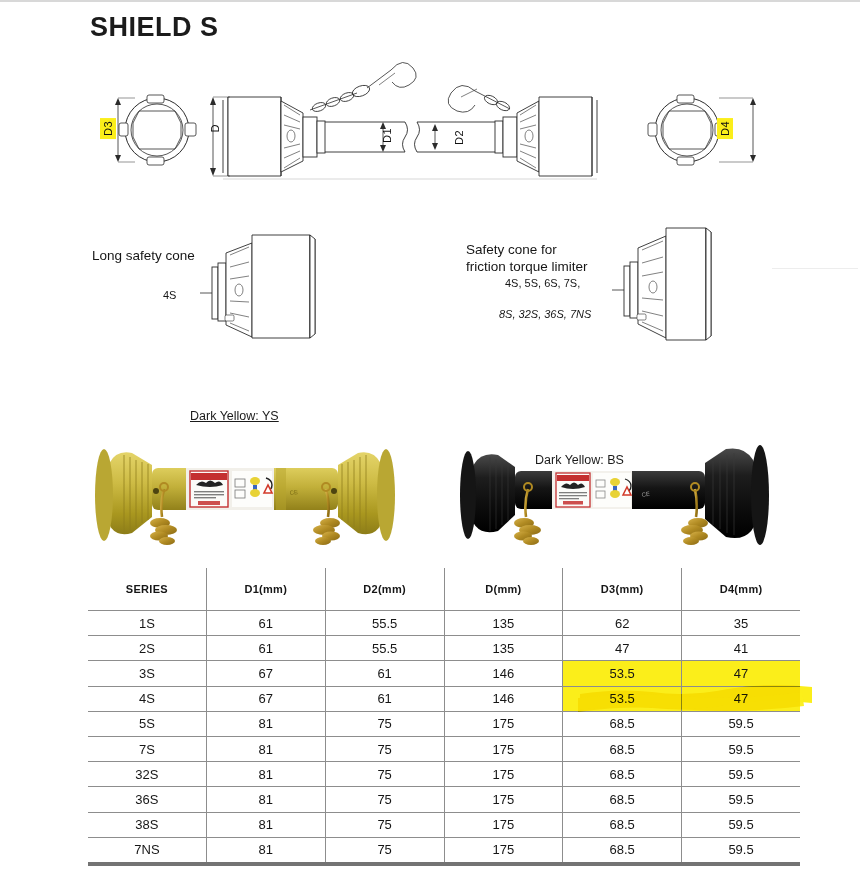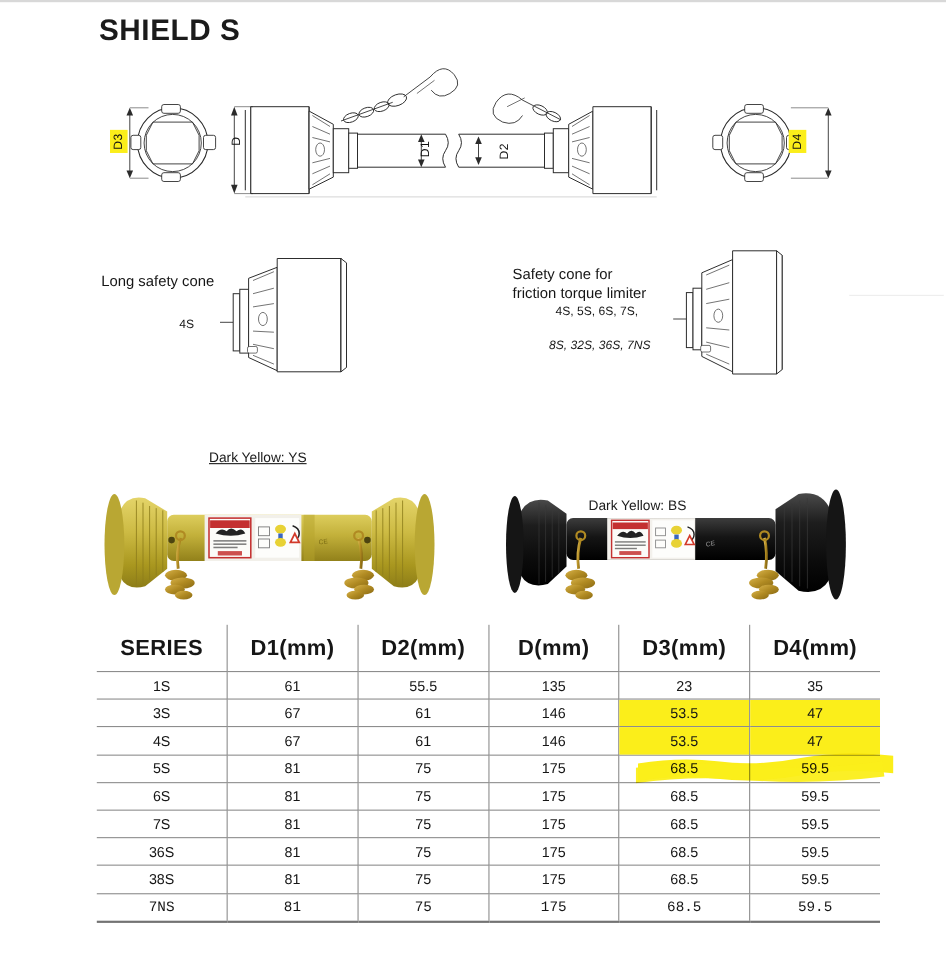--- a/index.html
+++ b/index.html
@@ -85,36 +85,36 @@
     border-top: 1px solid #8d8d8d;
     border-bottom: 1px solid #8d8d8d;
     border-left: 1px solid #8d8d8d;
     border-right: 1px solid #8d8d8d;
     text-align: center;
     font-weight: normal;
     color: #161616;
     position: relative;
   }
   #spec-table tr.headrow th {
-    font-size: 20px;
+    font-size: 11px;
     font-weight: bold;
     height: 40px;
     border-top: none;
     letter-spacing: .3px;
   }
   #spec-table tbody td {
     font-size: 13px;
     height: 24.2px;
     padding: 0;
   }
   #spec-table tr.headrow th:first-child,
   #spec-table tbody td:first-child { border-left: none; }
   #spec-table tr.headrow th:last-child,
   #spec-table tbody td:last-child { border-right: none; }
-  #spec-table tbody tr:last-child td { border-bottom: 2px solid #737373; font-family: Liberation Mono, monospace; }
+  #spec-table tbody tr:last-child td { border-bottom: 4px solid #737373; }
 
   .col-series { width: 118px; }
   .col-d      { width: 118px; }
 
   
   #hl-stroke {
     position: absolute;
     left: 578px; top: 676px;
     width: 236px; height: 44px;
     pointer-events: none;
@@ -514,22 +514,30 @@
         <th class="col-d">D3(mm)</th>
         <th class="col-d">D4(mm)</th>
       </tr>
     </thead>
     <tbody id="spec-body">
         <tr>
           <td class="col-series">1S</td>
           <td class="col-d">61</td>
           <td class="col-d">55.5</td>
           <td class="col-d">135</td>
-          <td class="col-d">23</td>
+          <td class="col-d">62</td>
           <td class="col-d">35</td>
+        </tr>
+        <tr>
+          <td class="col-series">2S</td>
+          <td class="col-d">61</td>
+          <td class="col-d">55.5</td>
+          <td class="col-d">135</td>
+          <td class="col-d">47</td>
+          <td class="col-d">41</td>
         </tr>
         <tr>
           <td class="col-series">3S</td>
           <td class="col-d">67</td>
           <td class="col-d">61</td>
           <td class="col-d">146</td>
           <td class="col-d" style="background: rgb(251, 238, 26);">53.5</td>
           <td class="col-d" style="background: rgb(251, 238, 26);">47</td>
         </tr>
         <tr>
@@ -542,36 +550,36 @@
         </tr>
         <tr>
           <td class="col-series">5S</td>
           <td class="col-d">81</td>
           <td class="col-d">75</td>
           <td class="col-d">175</td>
           <td class="col-d">68.5</td>
           <td class="col-d">59.5</td>
         </tr>
         <tr>
-          <td class="col-series">6S</td>
-          <td class="col-d">81</td>
-          <td class="col-d">75</td>
-          <td class="col-d">175</td>
-          <td class="col-d">68.5</td>
-          <td class="col-d">59.5</td>
-        </tr>
-        <tr>
           <td class="col-series">7S</td>
           <td class="col-d">81</td>
           <td class="col-d">75</td>
           <td class="col-d">175</td>
           <td class="col-d">68.5</td>
           <td class="col-d">59.5</td>
         </tr>
         <tr>
+          <td class="col-series">32S</td>
+          <td class="col-d">81</td>
+          <td class="col-d">75</td>
+          <td class="col-d">175</td>
+          <td class="col-d">68.5</td>
+          <td class="col-d">59.5</td>
+        </tr>
+        <tr>
           <td class="col-series">36S</td>
           <td class="col-d">81</td>
           <td class="col-d">75</td>
           <td class="col-d">175</td>
           <td class="col-d">68.5</td>
           <td class="col-d">59.5</td>
         </tr>
         <tr>
           <td class="col-series">38S</td>
           <td class="col-d">81</td>

